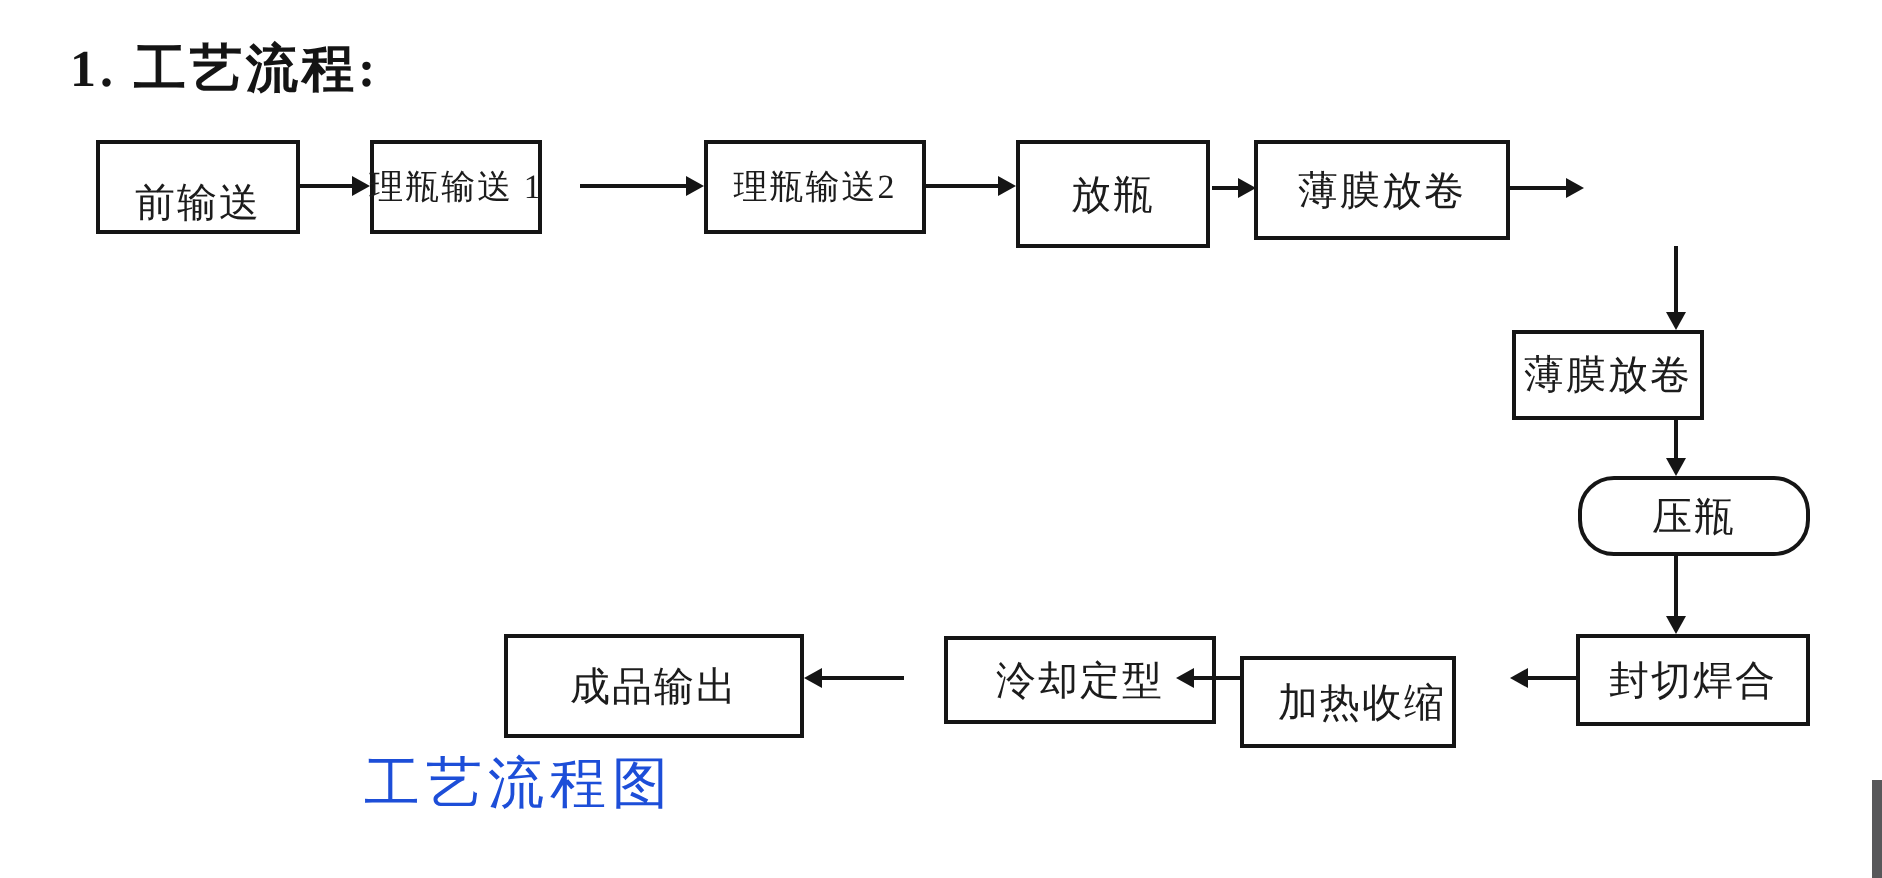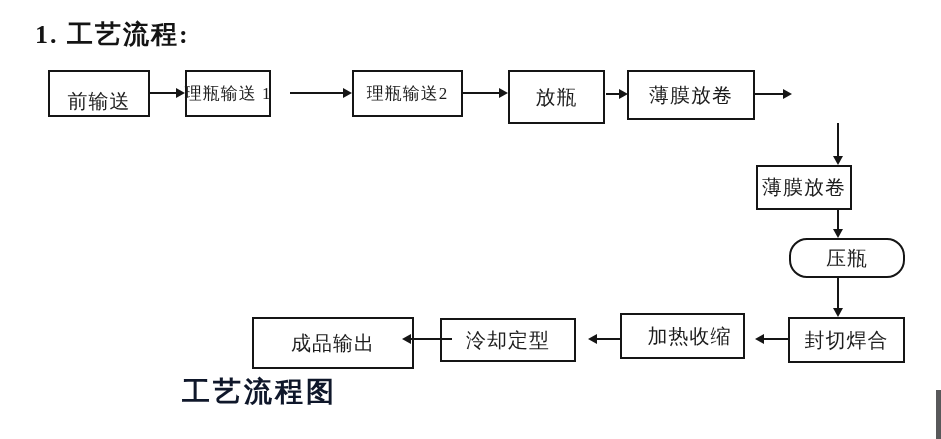--- a/index.html
+++ b/index.html
@@ -86,23 +86,23 @@
     width: 0; height: 0;
     border-top: 9px solid #151515;
     border-left: 5px solid transparent;
     border-right: 5px solid transparent;
   }
   .diagram-caption {
     position: absolute;
     left: 182px;
     top: 373px;
     font-size: 28px;
-    font-weight: 700;
+    font-weight: 400;
     letter-spacing: 3px;
-    color: #0f172a;
+    color: #1d4ed8;
     white-space: nowrap;
   }
   .edge-bar {
     position: absolute;
     left: 936px;
     top: 390px;
     width: 5px;
     height: 49px;
     background: #58585a;
   }
@@ -133,27 +133,27 @@
   <div class="node" style="left:756px; top:165px; width:96px; height:45px;">
     <span class="node-label">薄膜放卷</span>
   </div>
   <div class="node" style="left:789px; top:238px; width:116px; height:40px;border-radius:18px;">
     <span class="node-label">压瓶</span>
   </div>
 
   <div class="node" style="left:788px; top:317px; width:117px; height:46px;justify-content:center;">
     <span class="node-label">封切焊合</span>
   </div>
-  <div class="node" style="left:620px; top:313px; width:125px; height:46px;padding-left:14px;">
+  <div class="node" style="left:620px; top:328px; width:108px; height:46px;padding-left:14px;">
     <span class="node-label">加热收缩</span>
   </div>
-  <div class="node" style="left:440px; top:318px; width:136px; height:44px;">
+  <div class="node" style="left:472px; top:318px; width:136px; height:44px;">
     <span class="node-label">泠却定型</span>
   </div>
-  <div class="node" style="left:252px; top:317px; width:162px; height:52px;">
+  <div class="node" style="left:252px; top:317px; width:150px; height:52px;">
     <span class="node-label">成品输出</span>
   </div>
 
   <div class="arrow-r" style="left:150px; top:92px; width:26px;"></div>
   <div class="arrow-r" style="left:290px; top:92px; width:53px;"></div>
   <div class="arrow-r" style="left:463px; top:92px; width:36px;"></div>
   <div class="arrow-r" style="left:606px; top:93px; width:13px;"></div>
   <div class="arrow-r" style="left:755px; top:93px; width:28px;"></div>
 
   <div class="arrow-d" style="left:837px; top:123px; height:33px;"></div>

